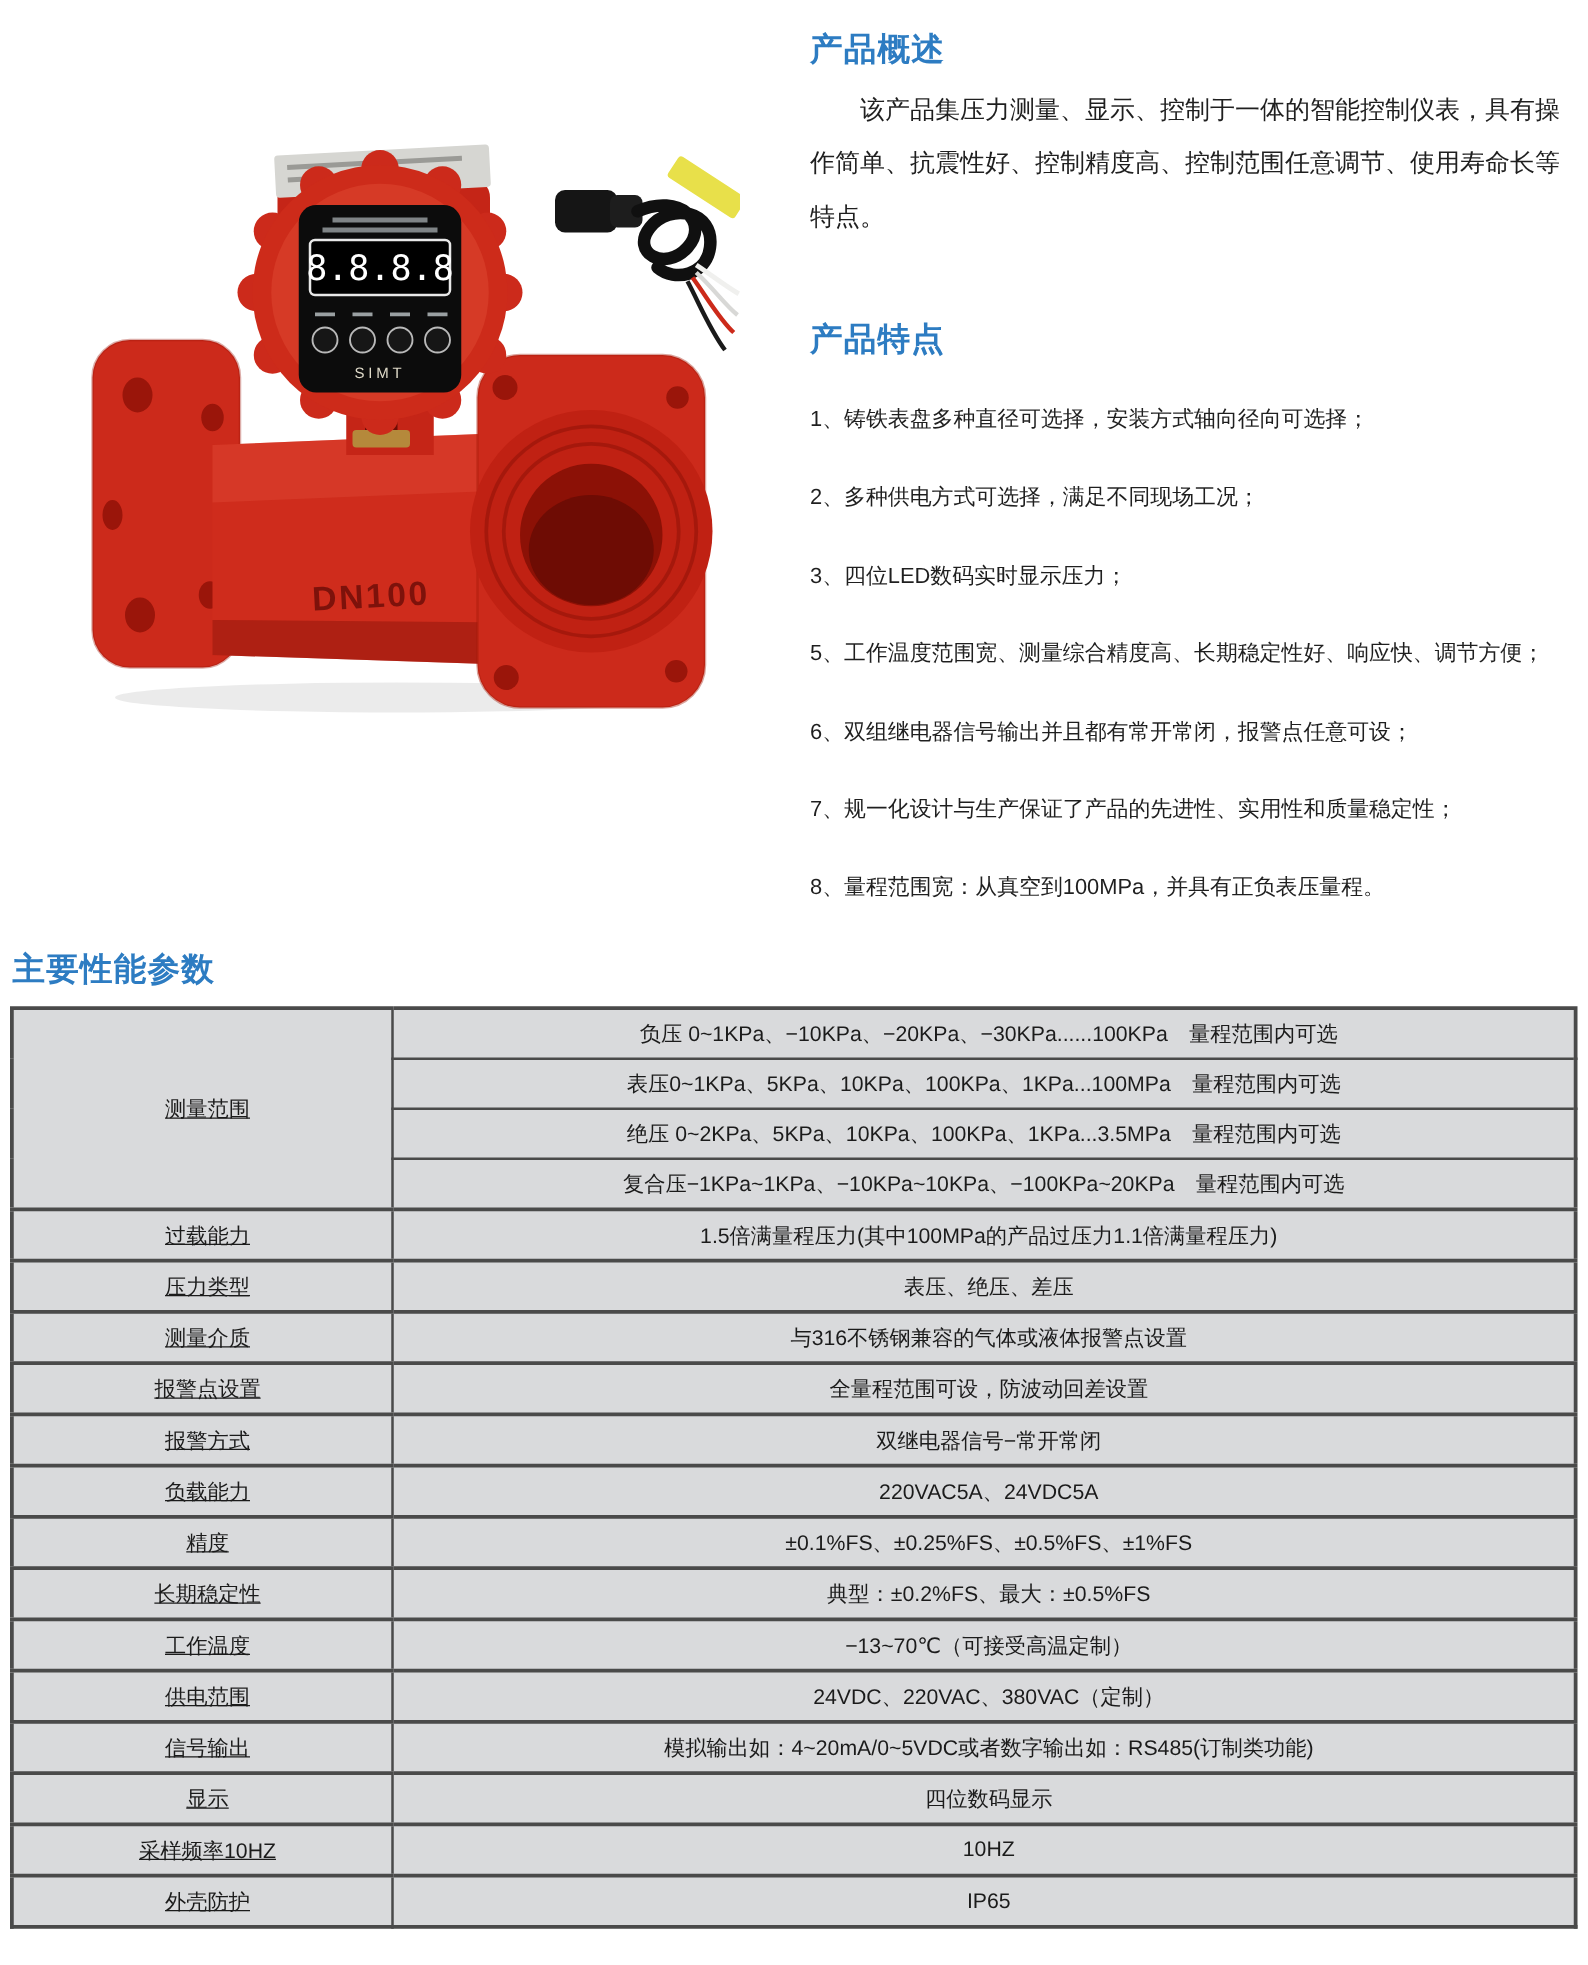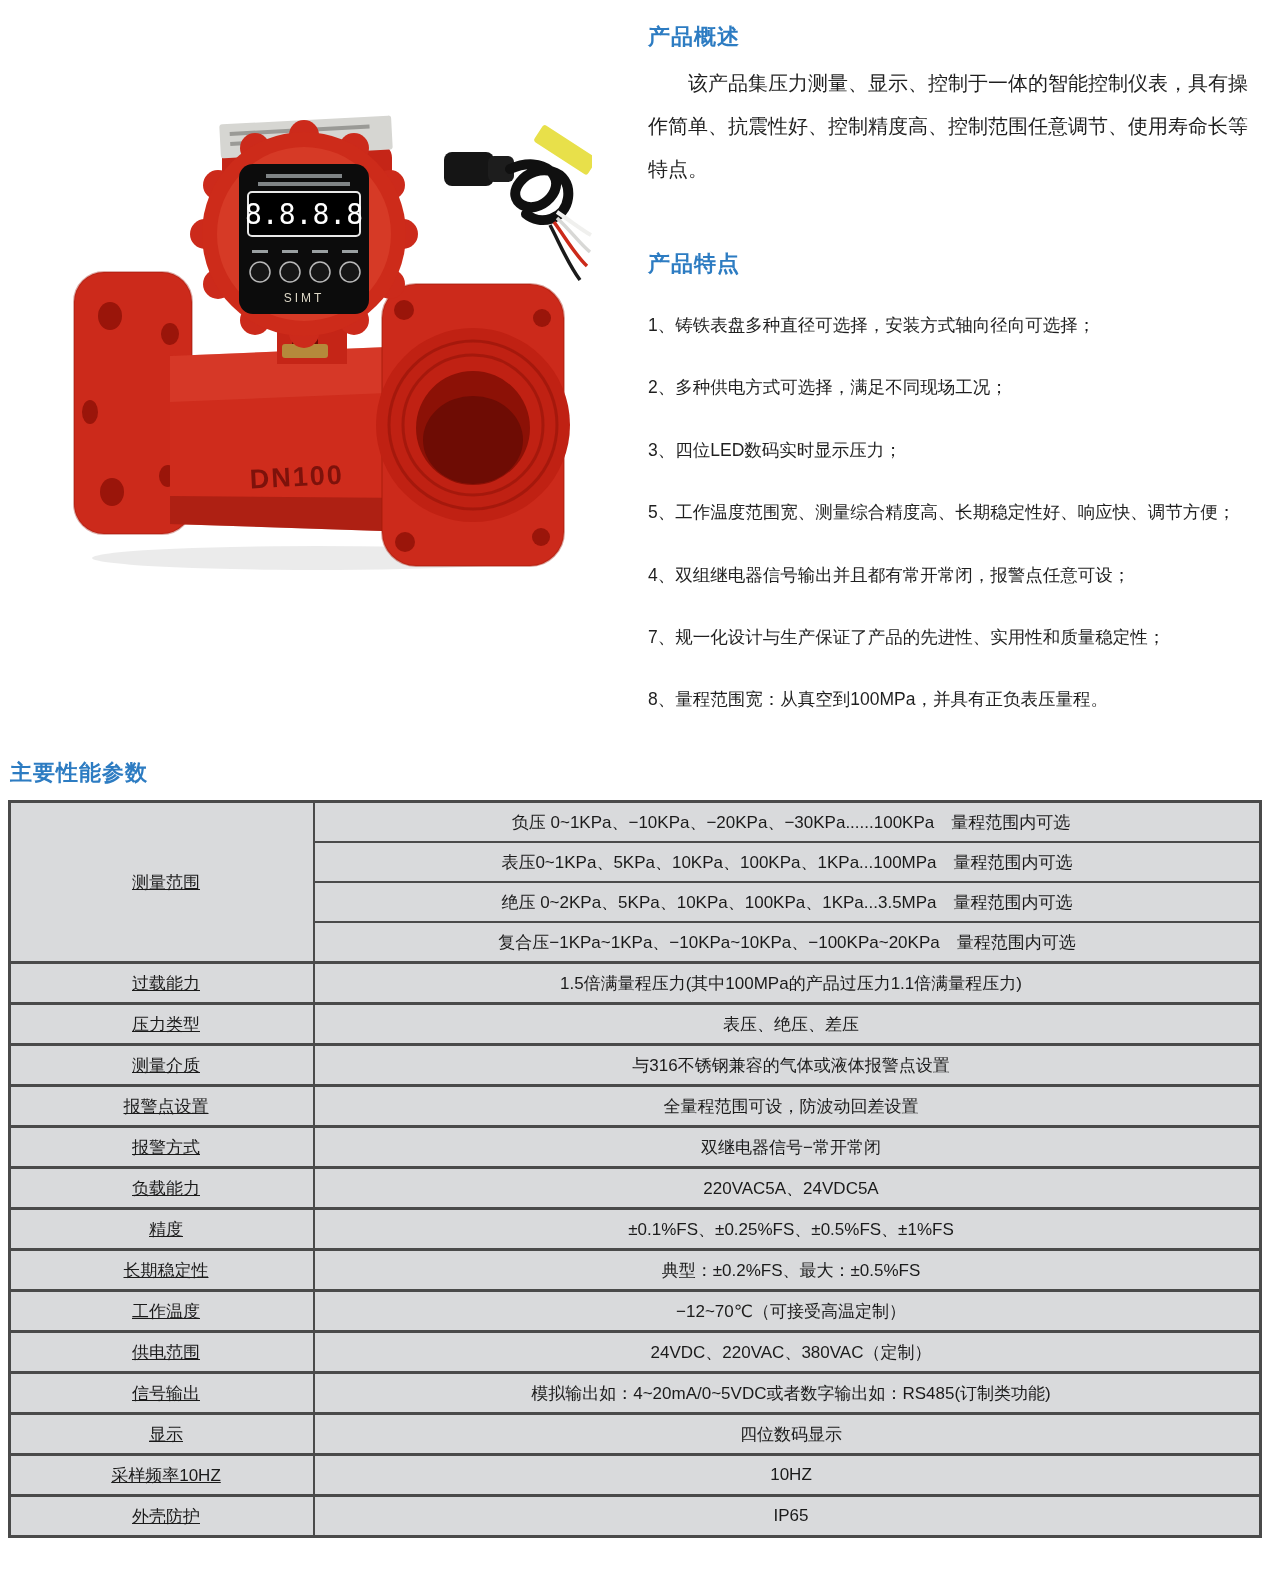--- a/index.html
+++ b/index.html
@@ -5,21 +5,21 @@
   html,body{margin:0;padding:0;}
   body{
     width:1270px;height:1572px;background:#ffffff;
     font-family:"Liberation Sans","DejaVu Sans",sans-serif;
     color:#1f1f1f;overflow:hidden;
   }
   .page{width:1270px;height:1572px;position:relative;}
   .top{display:flex;height:756px;}
   .figure{width:648px;box-sizing:border-box;padding:94px 0 0 52px;}
   .right-col{width:614px;box-sizing:border-box;padding-top:22px;padding-right:8px;}
-  .blue-h{color:#2d7cc2;font-size:22px;font-weight:bold;margin:0;letter-spacing:1px;}
+  .blue-h{color:#2d7cc2;font-size:26px;font-weight:bold;margin:0;letter-spacing:1px;}
   .overview-body{font-size:20px;line-height:2.15;margin:10px 0 0 0;text-indent:2em;}
   .features{margin-top:58px;}
   .features-list{margin-top:16px;}
   .feat-item{font-size:17.5px;line-height:1.85;margin-bottom:25px;padding-left:2.4em;text-indent:-2.4em;margin-top:30px;}
   .params-title{margin:2px 0 12px 10px;}
   table.params{border-collapse:collapse;width:1254px;margin:0 0 0 8px;table-layout:fixed;border:3px solid #4a4a4a;}
   .params td{
     background:#d9dadc;border:2px solid #4a4a4a;height:36px;
     text-align:center;font-size:17px;padding:1px 8px;color:#1b1b1b;
   }
@@ -141,21 +141,21 @@
         <p class="overview-body">该产品集压力测量、显示、控制于一体的智能控制仪表，具有操作简单、抗震性好、控制精度高、控制范围任意调节、使用寿命长等特点。</p>
       </section>
 
       <section class="features">
         <h2 class="blue-h">产品特点</h2>
         <div class="features-list">
             <div class="feat-item">1、铸铁表盘多种直径可选择，安装方式轴向径向可选择；</div>
             <div class="feat-item">2、多种供电方式可选择，满足不同现场工况；</div>
             <div class="feat-item">3、四位LED数码实时显示压力；</div>
             <div class="feat-item">5、工作温度范围宽、测量综合精度高、长期稳定性好、响应快、调节方便；</div>
-            <div class="feat-item">4、双组继电器信号输出并且都有常开常闭，报警点任意可设；</div>
+            <div class="feat-item">6、双组继电器信号输出并且都有常开常闭，报警点任意可设；</div>
             <div class="feat-item">7、规一化设计与生产保证了产品的先进性、实用性和质量稳定性；</div>
             <div class="feat-item">8、量程范围宽：从真空到100MPa，并具有正负表压量程。</div>
           </div>
       </section>
     </div>
   </div>
 
   <h2 class="blue-h params-title">主要性能参数</h2>
 
   <table class="params">
@@ -200,21 +200,21 @@
         <tr class="major">
           <td class="label">精度</td>
           <td class="value">±0.1%FS、±0.25%FS、±0.5%FS、±1%FS</td>
         </tr>
         <tr class="major">
           <td class="label">长期稳定性</td>
           <td class="value">典型：±0.2%FS、最大：±0.5%FS</td>
         </tr>
         <tr class="major">
           <td class="label">工作温度</td>
-          <td class="value">−12~70℃（可接受高温定制）</td>
+          <td class="value">−13~70℃（可接受高温定制）</td>
         </tr>
         <tr class="major">
           <td class="label">供电范围</td>
           <td class="value">24VDC、220VAC、380VAC（定制）</td>
         </tr>
         <tr class="major">
           <td class="label">信号输出</td>
           <td class="value">模拟输出如：4~20mA/0~5VDC或者数字输出如：RS485(订制类功能)</td>
         </tr>
         <tr class="major">

